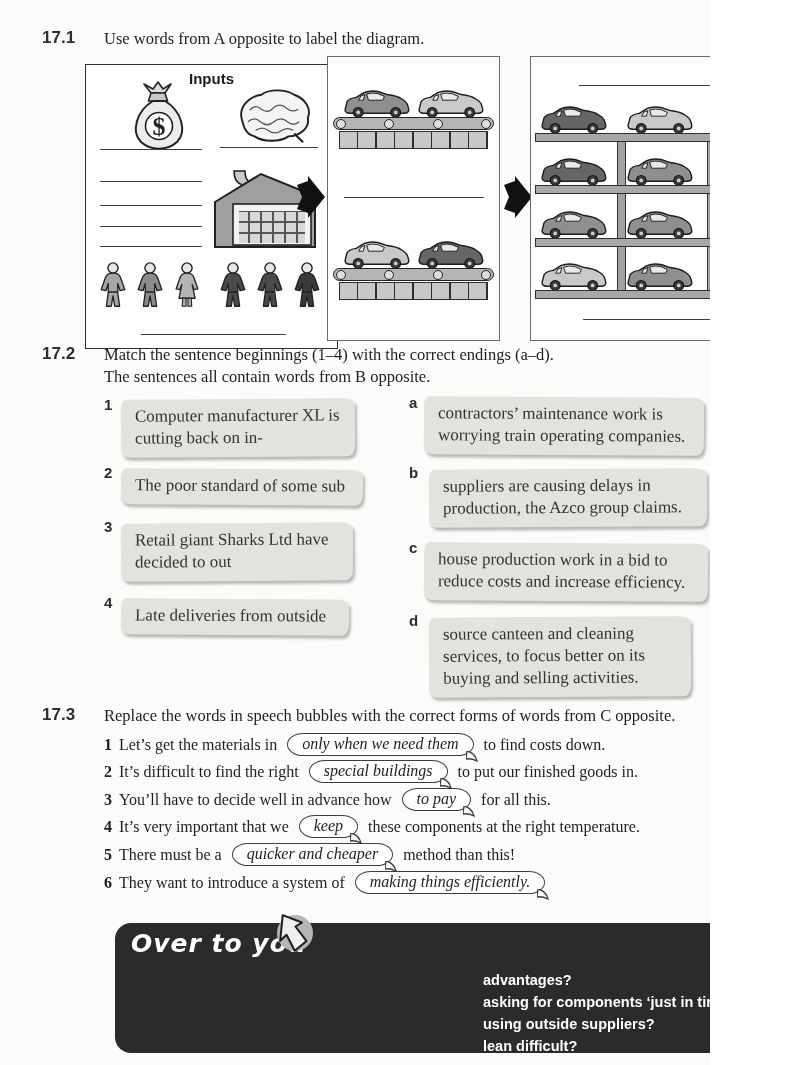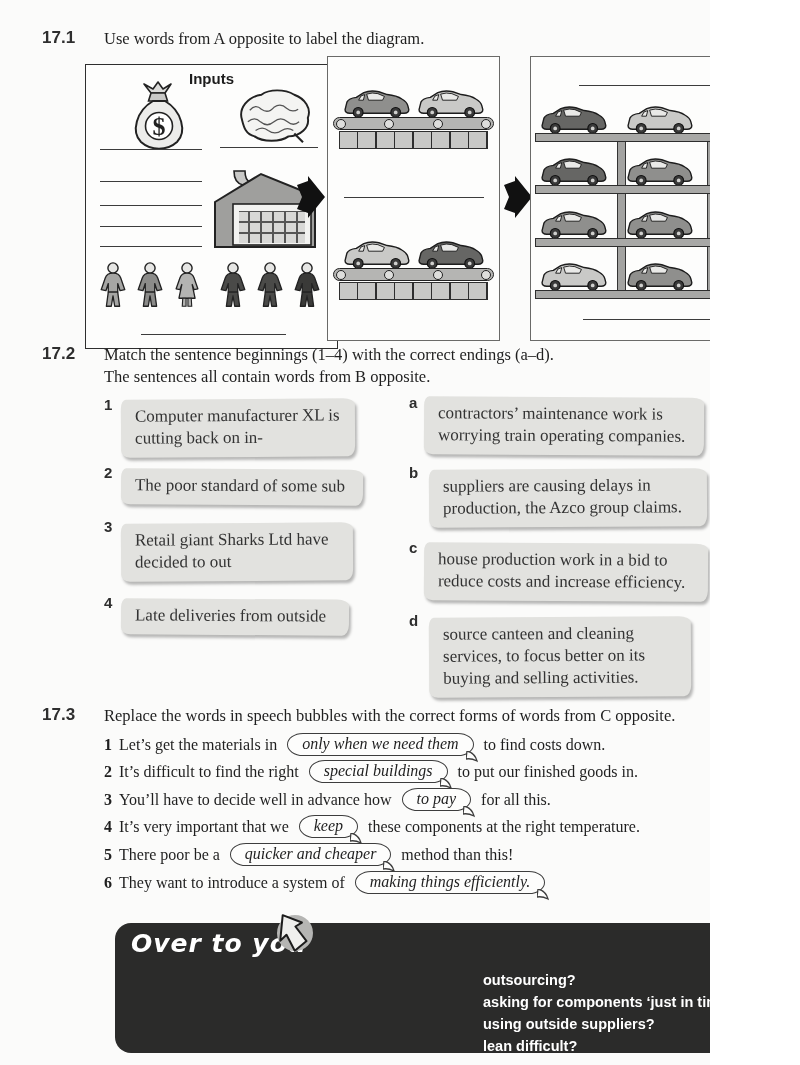--- a/index.html
+++ b/index.html
@@ -284,21 +284,21 @@
     <span class="snum">4</span>
     <span>It’s very important that we</span>
     <span class="bubble"><span>keep</span>
       <svg class="tail" width="13" height="12" viewBox="0 0 13 12">
           <path d="M1,0 Q9,2 11,10 Q5,7 0,8 Z" fill="#fdfdfc" stroke="#3d3d3d" stroke-width="1.3"></path>
         </svg></span>
     <span>these components at the right temperature.</span>
   </div>
   <div class="sentence" style="top:843px">
     <span class="snum">5</span>
-    <span>There poor be a</span>
+    <span>There must be a</span>
     <span class="bubble"><span>quicker and cheaper</span>
       <svg class="tail" width="13" height="12" viewBox="0 0 13 12">
           <path d="M1,0 Q9,2 11,10 Q5,7 0,8 Z" fill="#fdfdfc" stroke="#3d3d3d" stroke-width="1.3"></path>
         </svg></span>
     <span>method than this!</span>
   </div>
   <div class="sentence" style="top:871px">
     <span class="snum">6</span>
     <span>They want to introduce a system of</span>
     <span class="bubble"><span>making things efficiently.</span>
@@ -308,20 +308,20 @@
     <span></span>
   </div>
 
   <div class="oty">
     <div class="oty-title">Over to you</div>
     <svg class="oty-arrow" width="54" height="58" viewBox="0 0 54 58">
       <circle cx="30" cy="22" r="18" fill="#b5b5b3"></circle>
       <path d="M20,3 L38,13 L31,16 L40,32 L27,40 L21,23 L14,28 Z" fill="#efefed" stroke="#1c1c1c" stroke-width="2" stroke-linejoin="round" transform="rotate(-8 27 20)"></path>
     </svg>
     <div class="oty-options">
-      <div>outsourcing?</div>
+      <div>advantages?</div>
       <div>asking for components ‘just in time’?</div>
       <div>using outside suppliers?</div>
       <div>lean difficult?</div>
     </div>
   </div>
 
 </div>
 
 </body></html>

